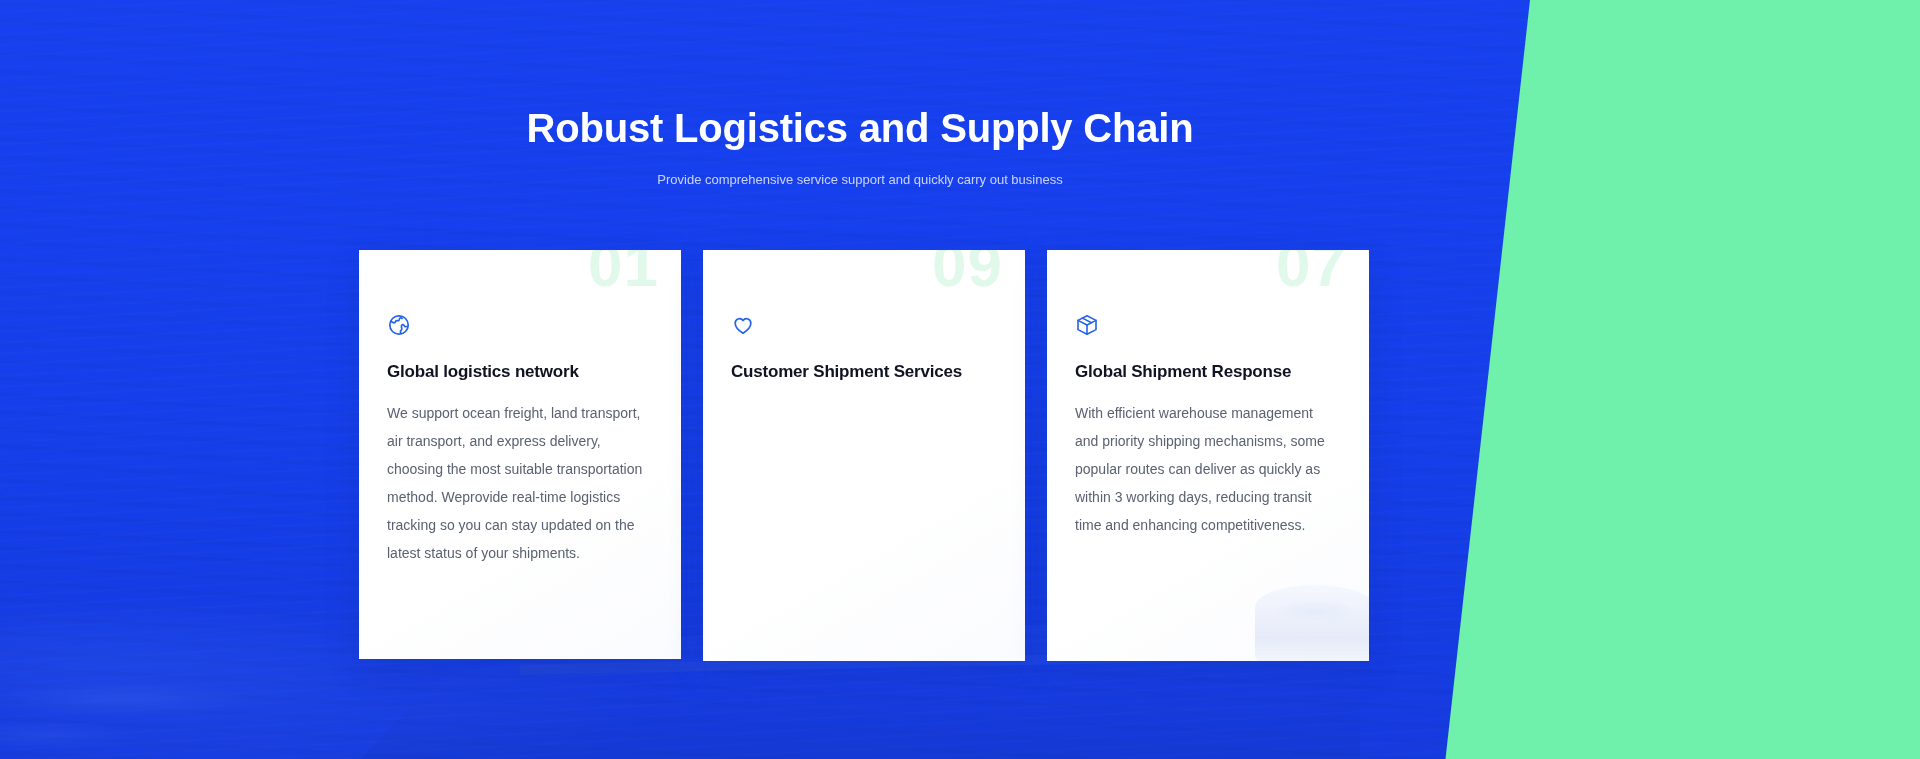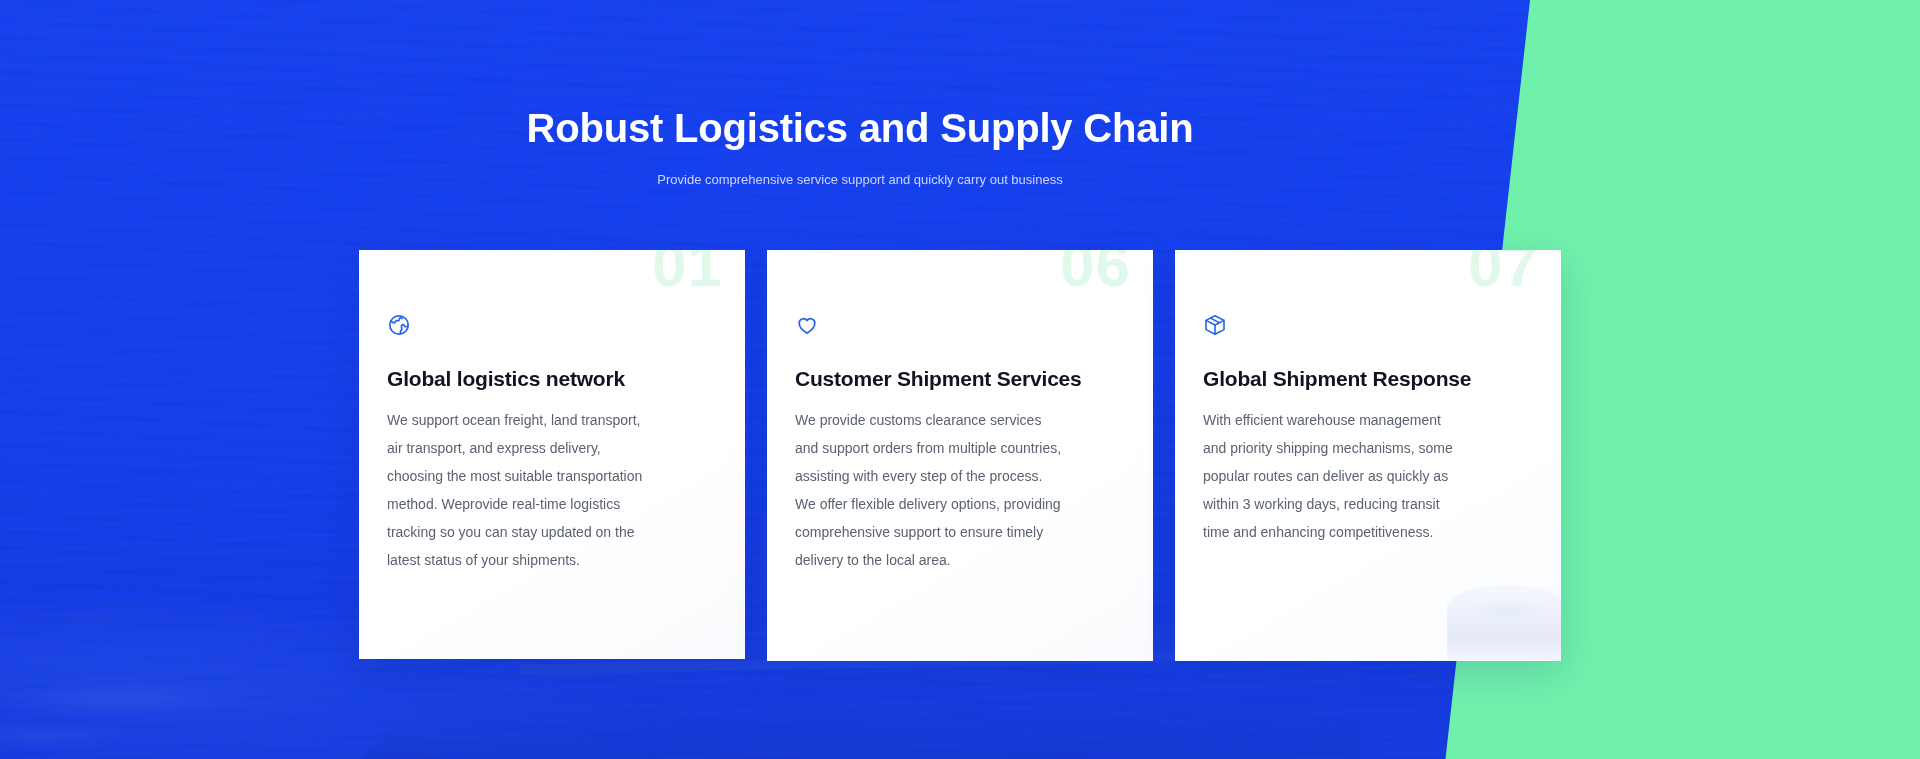--- a/index.html
+++ b/index.html
@@ -145,21 +145,21 @@
     position:absolute;
     top:250px;
     left:359px;
     width:1202px;
     display:flex;
     gap:22px;
     z-index:6;
   }
   .card {
     position:relative;
-    width:386px;
+    width:322px;
     height:409px;
     background:linear-gradient(150deg, #FFFFFF 0%, #FFFFFF 62%, #FAFBFE 100%);
     overflow:hidden;
     box-shadow:0 12px 34px rgba(10,35,110,.14);
     padding:63px 28px 0 28px;
   }
   .card.tall { height:411px; }
 
   
   .card-num {
@@ -177,22 +177,22 @@
 
   .card-icon {
     width:24px;
     height:24px;
     color:#2563EB;
     display:block;
   }
   .card-icon svg { display:block; width:24px; height:24px; }
 
   .card h3 {
-    margin-top:29px;
-    font-size:21px;
+    margin-top:22px;
+    font-size:17px;
     line-height:26px;
     font-weight:700;
     color:#101321;
     letter-spacing:-.2px;
   }
   .card p {
     margin-top:14px;
     font-size:14px;
     line-height:28px;
     font-weight:400;
@@ -250,33 +250,27 @@
       <h3>Global logistics network</h3>
       <p>We support ocean freight, land transport,
 air transport, and express delivery,
 choosing the most suitable transportation
 method. Weprovide real-time logistics
 tracking so you can stay updated  on the
 latest status of your shipments.</p>
     </div>
 
     <div class="card tall">
-      <span class="card-num">06</span>
+      <span class="card-num">09</span>
       <span class="card-icon">
         <svg viewBox="0 0 24 24" fill="none" stroke="currentColor" stroke-width="1.7" stroke-linecap="round" stroke-linejoin="round">
           <path d="M12 20.3s-7.8-4.9-7.8-10A4.3 4.3 0 0 1 12 7.6a4.3 4.3 0 0 1 7.8 2.7c0 5.1-7.8 10-7.8 10z"></path>
         </svg>
       </span>
       <h3>Customer Shipment Services</h3>
-      <p>We provide customs clearance services
-and support orders from multiple countries,
-assisting with every step of the process.
-We offer flexible delivery options, providing
-comprehensive support to ensure timely
-delivery to the local area.</p>
     </div>
 
     <div class="card tall">
       <span class="card-num">07</span>
       <span class="card-icon">
         <svg viewBox="0 0 24 24" fill="none" stroke="currentColor" stroke-width="1.6" stroke-linecap="round" stroke-linejoin="round">
           <path d="M12 2.8 21 7.4v9.2L12 21.2 3 16.6V7.4z"></path>
           <path d="M3 7.4 12 12l9-4.6"></path>
           <path d="M12 12v9.2"></path>
           <path d="M7.5 5.1 16.5 9.7"></path>

